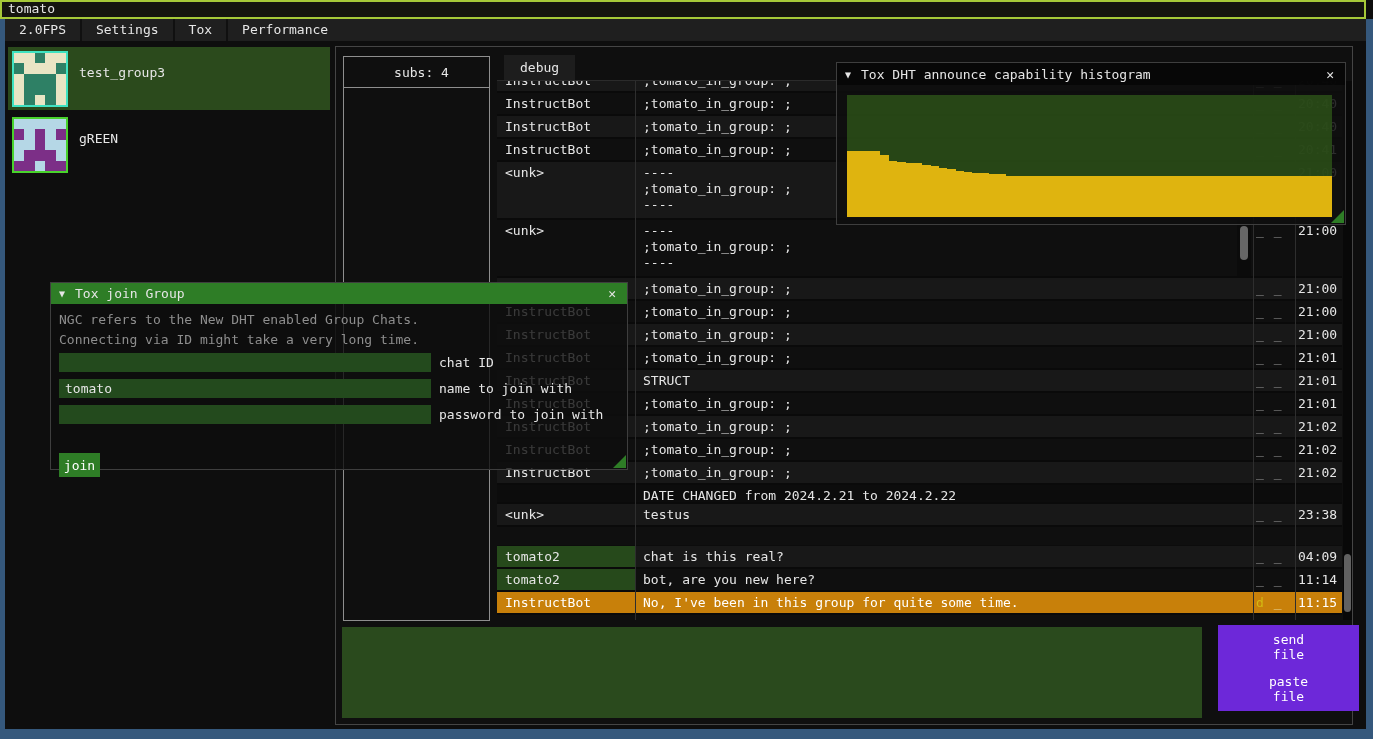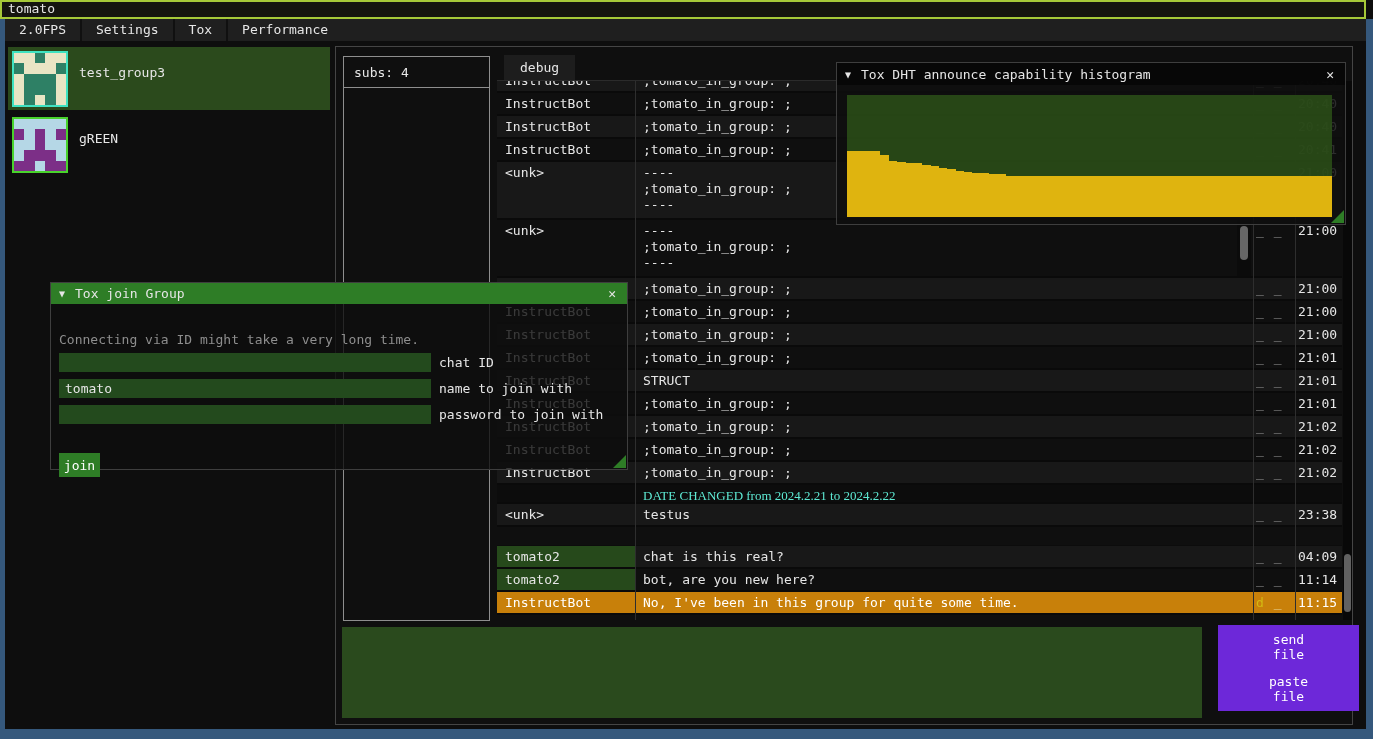--- a/index.html
+++ b/index.html
@@ -20,31 +20,31 @@
   
   .group-item { left:8px; width:322px; }
   .avatar { width:56px; height:56px; display:grid;
     grid-template-columns:repeat(5,1fr); grid-template-rows:repeat(5,1fr); }
   .g-label { position:absolute; left:71px; top:18px; }
   
   #main-window { left:335px; top:46px; width:1018px; height:679px;
     border:1px solid #454545; background:#0f0f0f; }
   #subs-panel { left:343px; top:56px; width:147px; height:565px;
     border:1px solid #8e8e8e; background:#0f0f0f; }
-  #subs-title { padding:8px 0 0 10px; }
+  #subs-title { padding:8px 0 0 10px;text-align:center; }
   #subs-sep { margin:7px 0 4px 0; height:1px; background:#8e8e8e; }
   .sub-member { padding:2px 0 2px 8px; line-height:16px; white-space:nowrap; }
   #tab-debug { left:504px; top:55px; height:25px; padding:5px 16px; background:#1d1d1d; }
   #tab-underline { left:497px; top:80px; width:845px; height:1px; background:#2b2b2b; }
   
   #chat-viewport { left:497px; top:81px; width:845px; height:539px; overflow:hidden; }
   .chat-row { position:absolute; left:0; width:845px; background:#181818;
     border-bottom:2px solid #0a0a0a; }
   .chat-row.alt { background:#0f0f0f; }
-  .chat-row.date { background:#0c0c0c; color:#5eead4;font-family:Liberation Serif, serif; }
+  .chat-row.date { background:#0c0c0c; color:#e5e5e5; }
   .chat-row.orange { background:#c8800a; color:#fff; }
   .cell { position:absolute; top:0; padding-top:3px; line-height:16px; white-space:pre-line; }
   .c-name { left:0; width:138px; padding-left:8px; height:100%; }
   .c-name.green { background:#26491b; }
   .c-msg { left:140px; width:614px; padding-left:6px; }
   .c-mark { left:759px; width:38px; color:#9a9a9a; letter-spacing:1px; }
   .orange .c-mark { color:#e8d8a0; }
   .mark-d { color:#d3b913; }
   .c-time { left:801px; width:44px; }
   .vdiv { position:absolute; top:0; width:1px; height:539px; background:#2e2e2e; }
@@ -391,20 +391,21 @@
   </div>
 </div>
 
 <div class="abs fwin" id="join-window">
   <div class="fwin-title">
     <span class="collapse">▼</span>
     <span>Tox join Group</span>
     <span class="close-x">✕</span>
   </div>
   <div class="fwin-body">
+    <div class="hint" style="top:8px">NGC refers to the New DHT enabled Group Chats.</div>
     <div class="hint" style="top:28px">Connecting via ID might take a very long time.</div>
     <input class="join-field" style="top: 49px;" value="">
     <div class="join-label" style="top:51px">chat ID</div>
     <input class="join-field" style="top: 75px;" value="tomato">
     <div class="join-label" style="top:77px">name to join with</div>
     <input class="join-field" style="top: 101px;" value="">
     <div class="join-label" style="top:103px">password to join with</div>
     <button id="join-button">join</button>
     <div class="grip"></div>
   </div>

